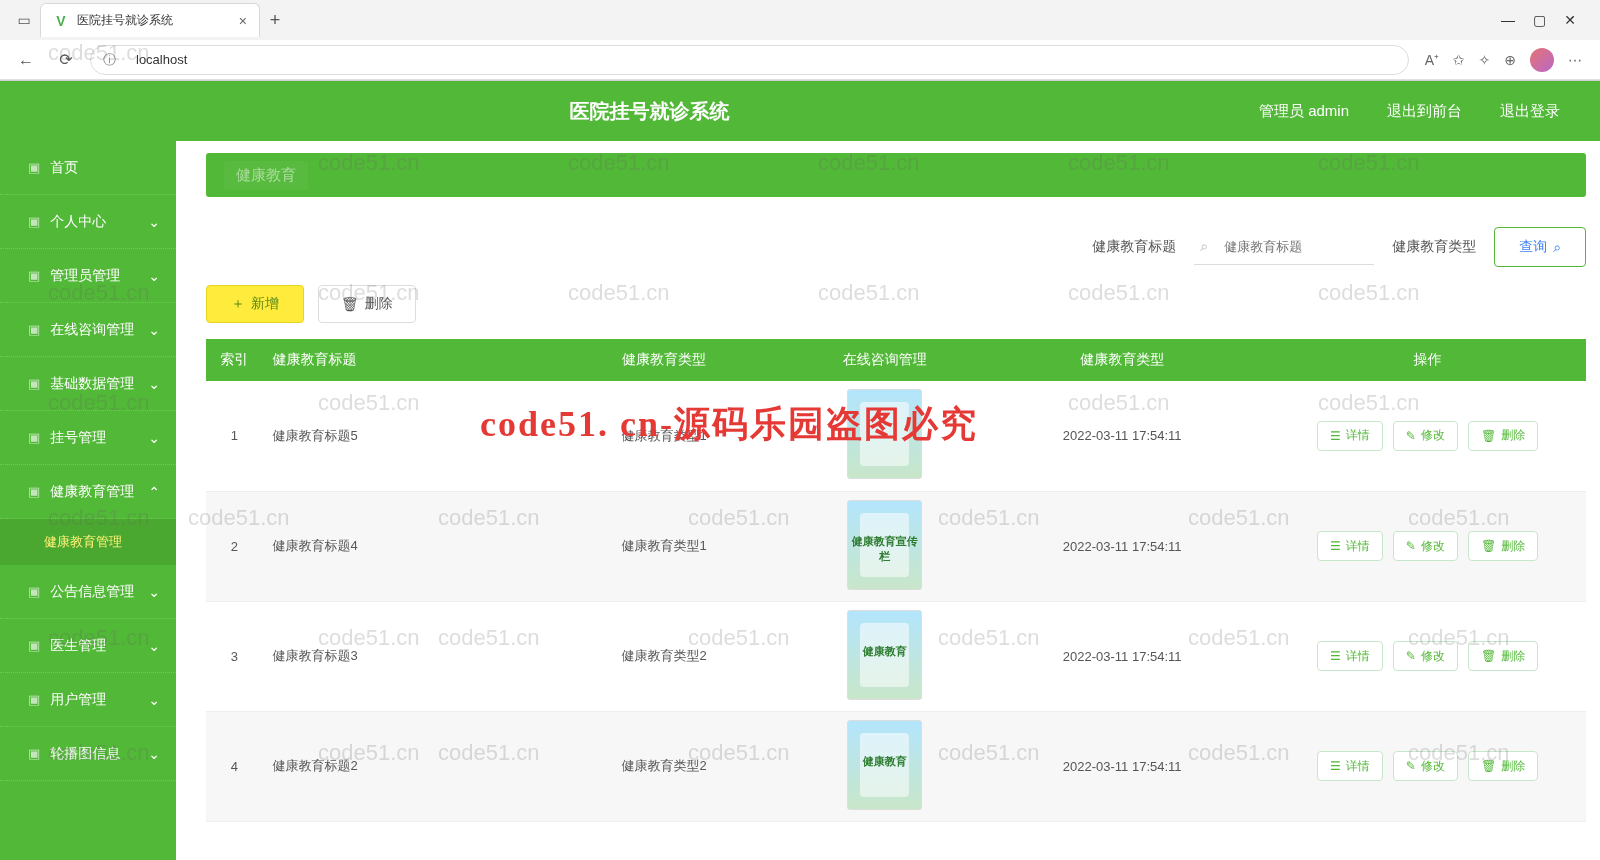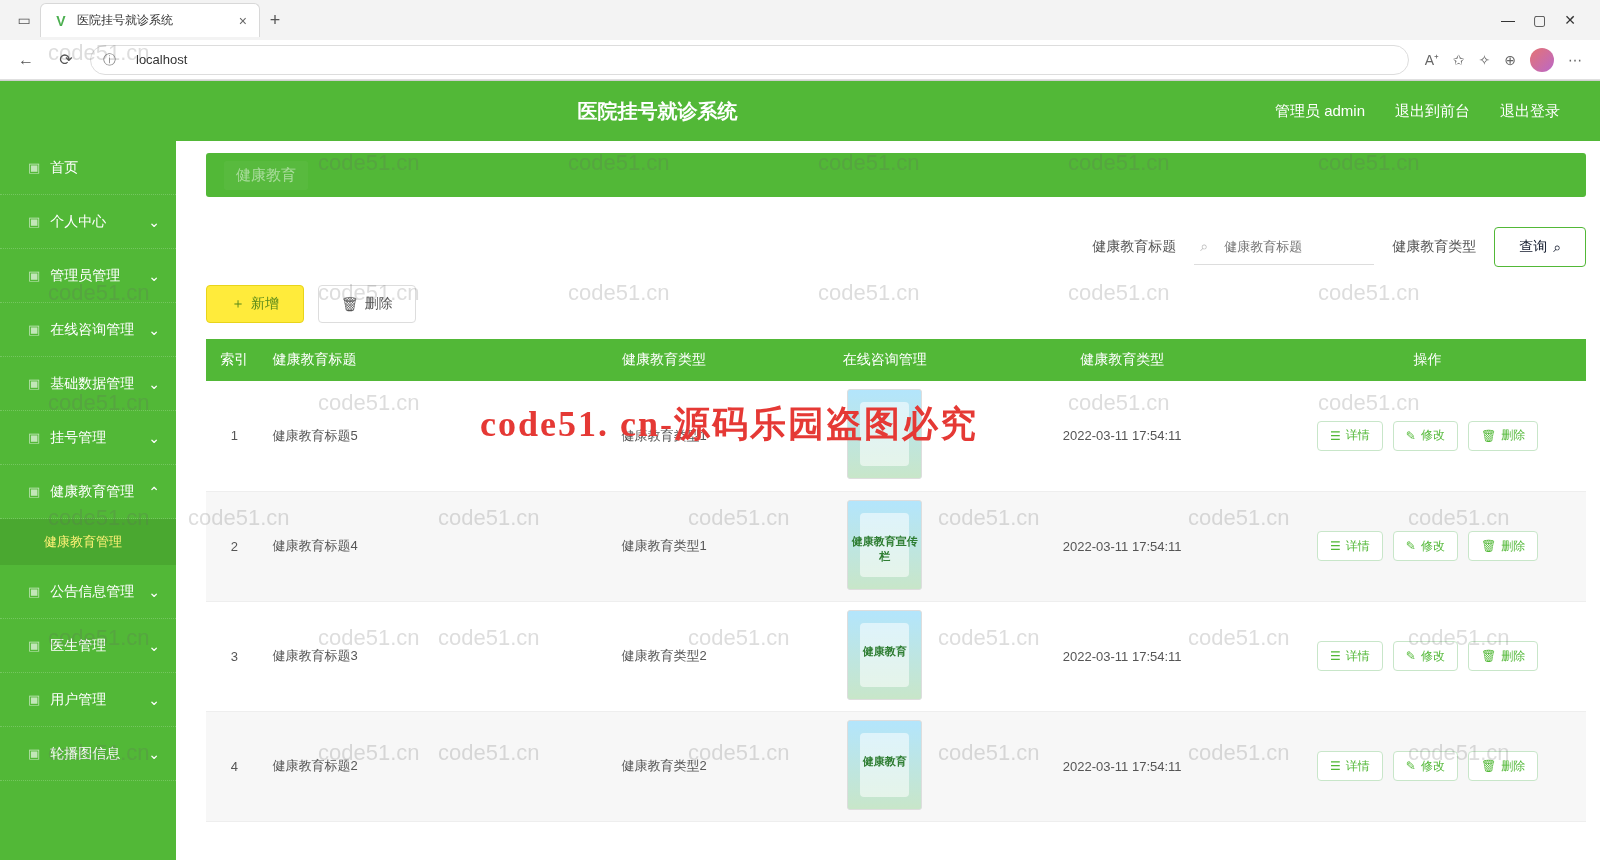--- a/index.html
+++ b/index.html
@@ -19,21 +19,21 @@
 .addr-bar { display: flex; align-items: center; height: 40px; padding: 0 10px; gap: 8px; background: #fff; border-bottom: 1px solid #e0e0e0; }
 .nav-btn { width: 32px; height: 32px; display: flex; align-items: center; justify-content: center; color: #555; font-size: 16px; }
 .url-wrap { flex: 1; display: flex; align-items: center; height: 30px; border: 1px solid #ddd; border-radius: 15px; padding: 0 12px; gap: 8px; font-size: 13px; color: #666; }
 .url-host { color: #333; padding-left: 12px; }
 .addr-right { display: flex; align-items: center; gap: 14px; padding: 0 8px; color: #666; }
 .avatar { width: 24px; height: 24px; border-radius: 50%; background: linear-gradient(135deg,#e57373,#ba68c8); display: inline-block; }
 
 
 .app-header { height: 60px; background: #52b837; color: #fff; display: flex; align-items: center; padding: 0 40px; }
 .app-title { flex: 1; text-align: center; font-size: 20px; font-weight: bold; }
-.header-right { display: flex; gap: 30px; font-size: 15px; align-items: center; }
+.header-right { display: flex; gap: 38px; font-size: 15px; align-items: center; }
 
 
 .layout { display: flex; height: calc(860px - 80px - 60px); }
 .sidebar { width: 176px; background: #52b837; color: #fff; overflow-y: auto; }
 .side-item { height: 54px; display: flex; align-items: center; padding: 0 20px 0 28px; gap: 10px; font-size: 14px; position: relative; border-bottom: 1px dotted rgba(255,255,255,0.2); }
 .side-item.has-arrow::after { content: "⌄"; position: absolute; right: 16px; font-size: 14px; }
 .side-item.expanded::after { content: "⌃"; }
 .side-sub { height: 46px; display: flex; align-items: center; padding-left: 44px; font-size: 13px; background: #4aa830; color: #fff176; }
 .side-icon { opacity: 0.65; font-size: 13px; }
 
@@ -42,21 +42,21 @@
 .bread-active { background: rgba(255,255,255,0.08); padding: 5px 12px; border-radius: 3px; opacity: 0.5; }
 
 .filter-row { display: flex; align-items: center; justify-content: flex-end; gap: 18px; padding: 30px 0 18px 0; }
 .filter-label { color: #555; font-size: 14px; }
 .filter-input { height: 36px; padding: 0 10px 0 30px; border: none; border-bottom: 1px solid #ddd; font-size: 13px; width: 180px; background: transparent; position: relative; }
 .input-wrap { position: relative; }
 .input-wrap .search-ico { position: absolute; left: 6px; top: 9px; color: #bbb; font-size: 14px; }
 .filter-select { height: 36px; padding: 0 28px 0 10px; border: none; border-bottom: 1px solid #ddd; font-size: 13px; width: 190px; color: #aaa; appearance: none; background: transparent; }
 .select-wrap { position: relative; }
 .select-wrap::after { content: "⌄"; position: absolute; right: 8px; top: 8px; color: #bbb; pointer-events: none; }
-.btn-query { height: 40px; padding: 0 24px; border: 1px solid #52b837; background: #fff; color: #0f172a; border-radius: 4px; display: flex; align-items: center; gap: 6px; font-size: 14px; }
+.btn-query { height: 40px; padding: 0 24px; border: 1px solid #52b837; background: #fff; color: #3b82f6; border-radius: 4px; display: flex; align-items: center; gap: 6px; font-size: 14px; }
 
 .action-row { display: flex; gap: 14px; margin-bottom: 16px; }
 .btn-add { height: 38px; padding: 0 24px; background: #ffeb3b; border: 1px solid #e8d41a; color: #5a8a1a; border-radius: 4px; display: flex; align-items: center; gap: 6px; font-size: 14px; }
 .btn-del-top { height: 38px; padding: 0 22px; background: #fff; border: 1px solid #ddd; color: #555; border-radius: 4px; display: flex; align-items: center; gap: 6px; font-size: 14px; }
 
 .tbl { width: 100%; border-collapse: collapse; }
 .tbl thead th { background: #52b837; color: #fff; font-weight: normal; height: 42px; font-size: 14px; text-align: center; }
 .tbl tbody tr { border-bottom: 1px solid #eee; }
 .tbl tbody tr:nth-child(even) { background: #f7f7f7; }
 .tbl tbody td { height: 110px; text-align: center; font-size: 13px; color: #555; vertical-align: middle; }

